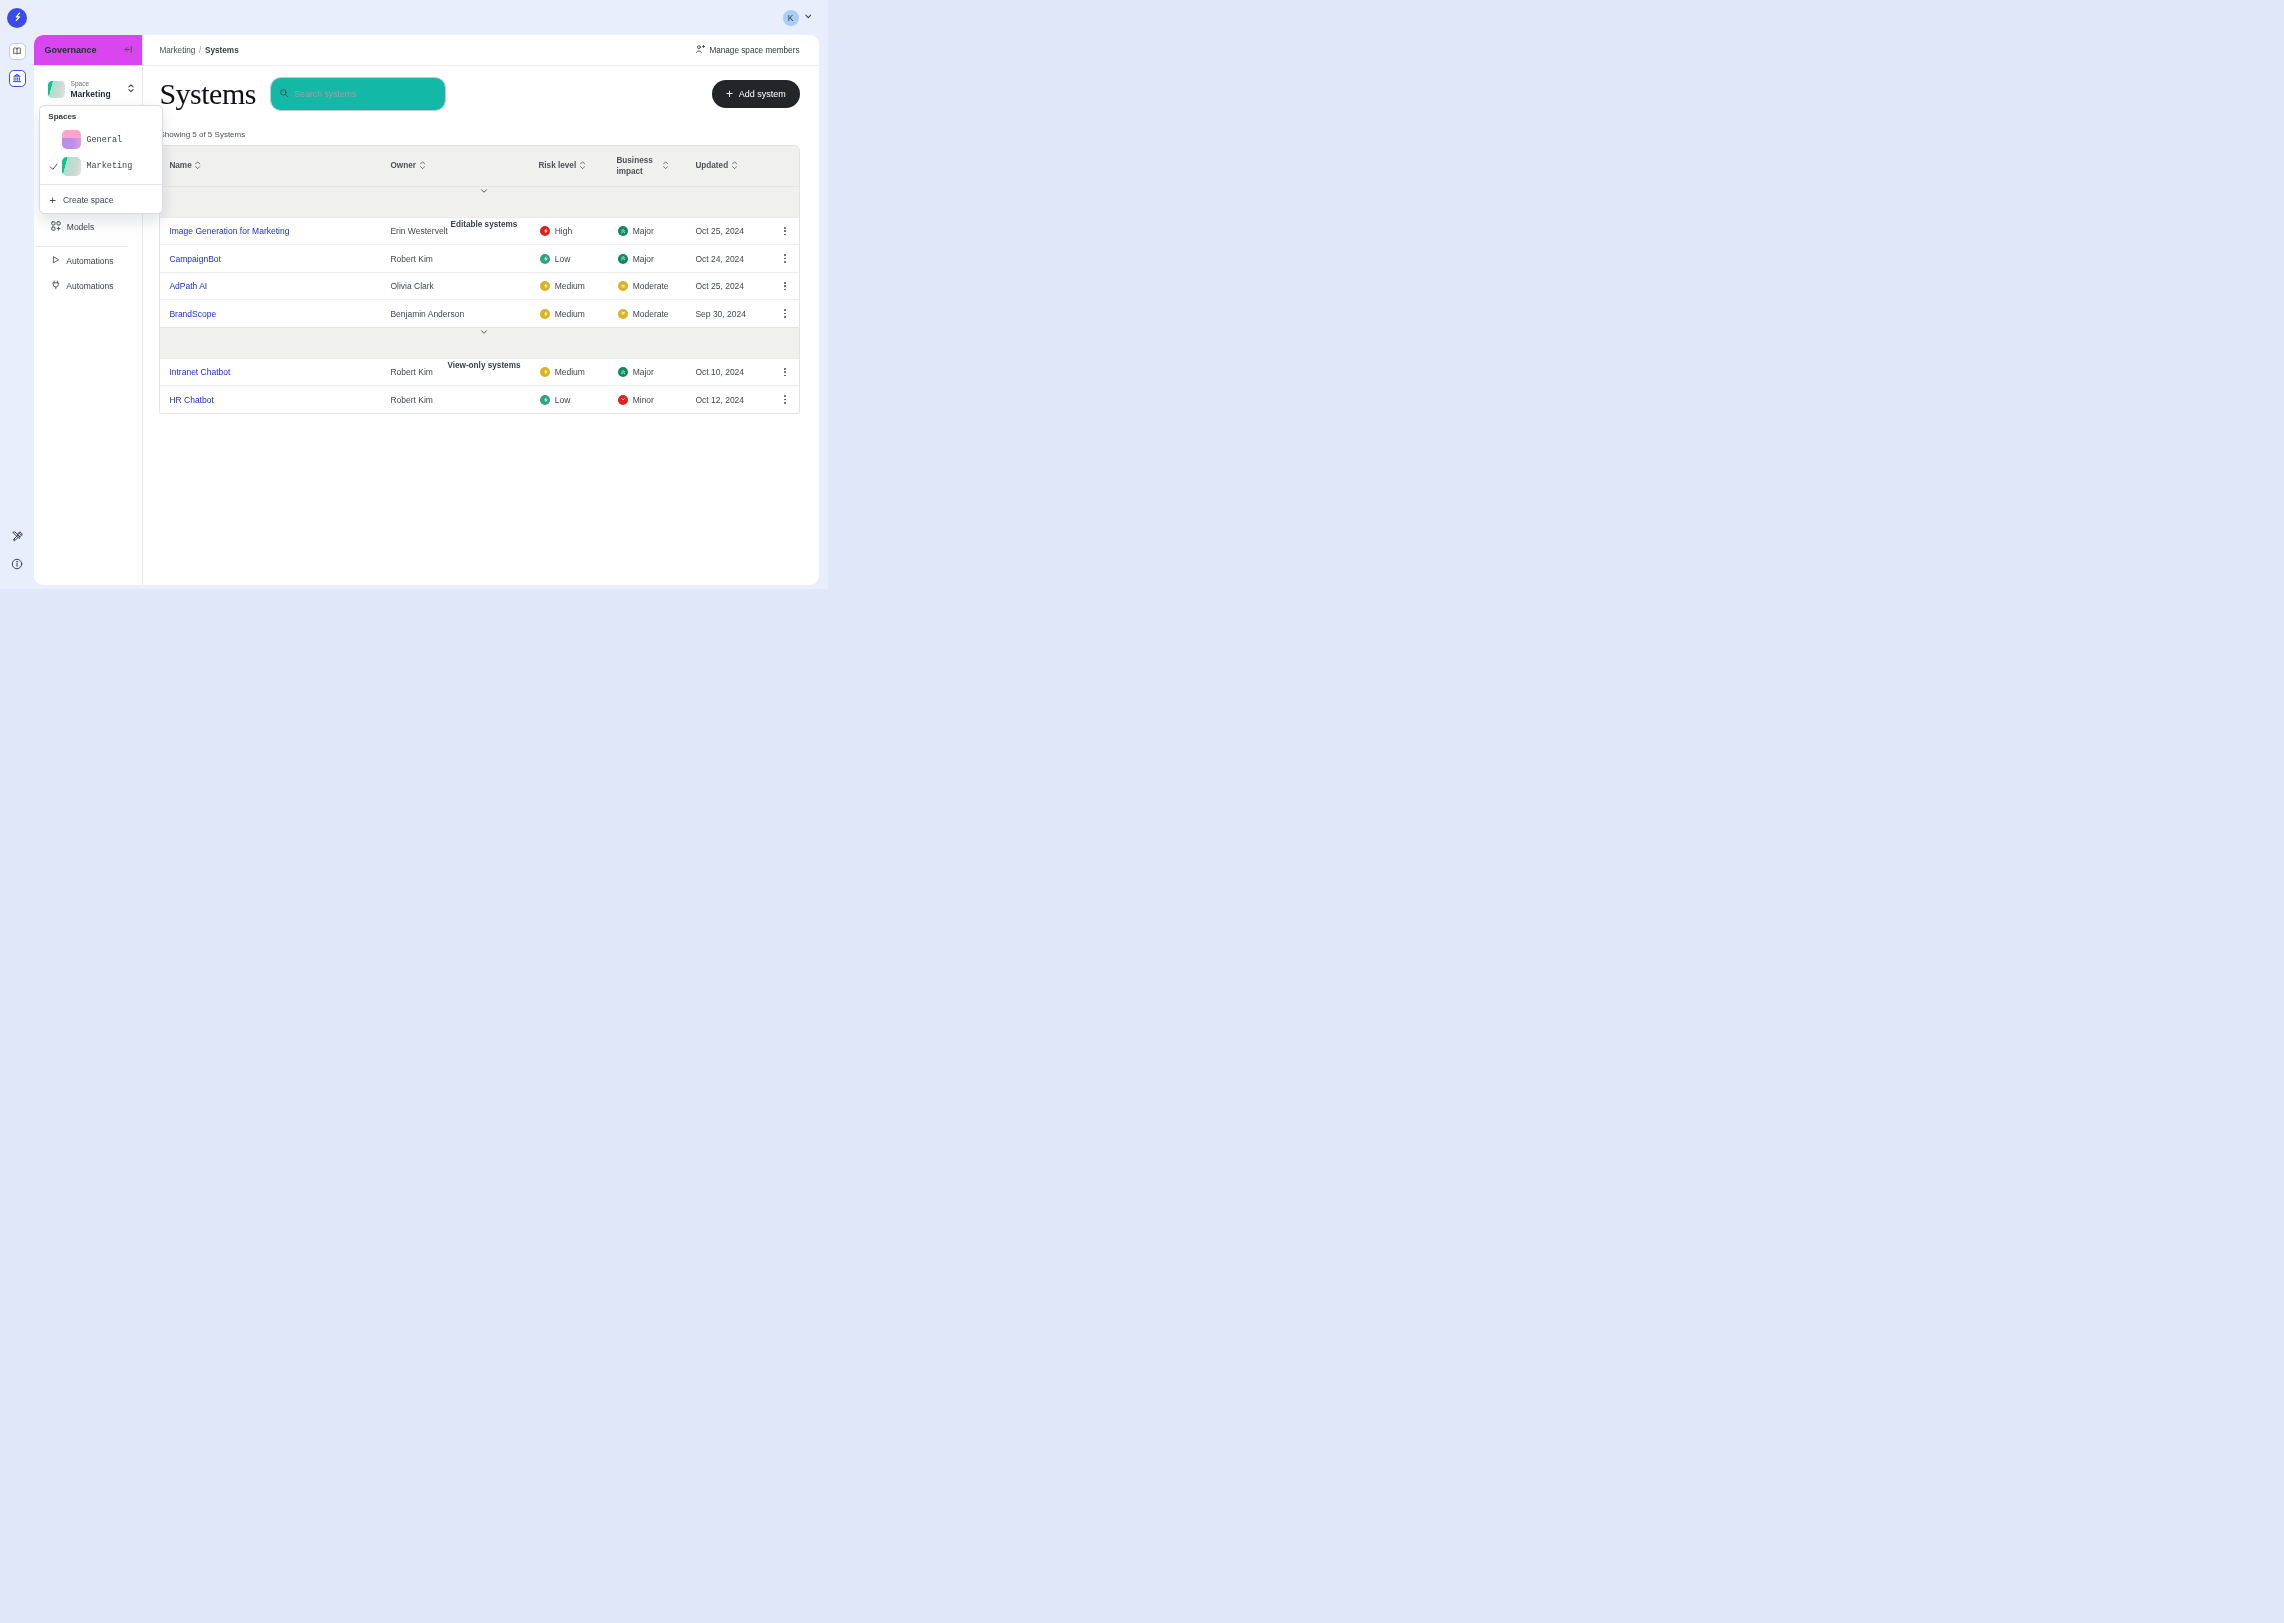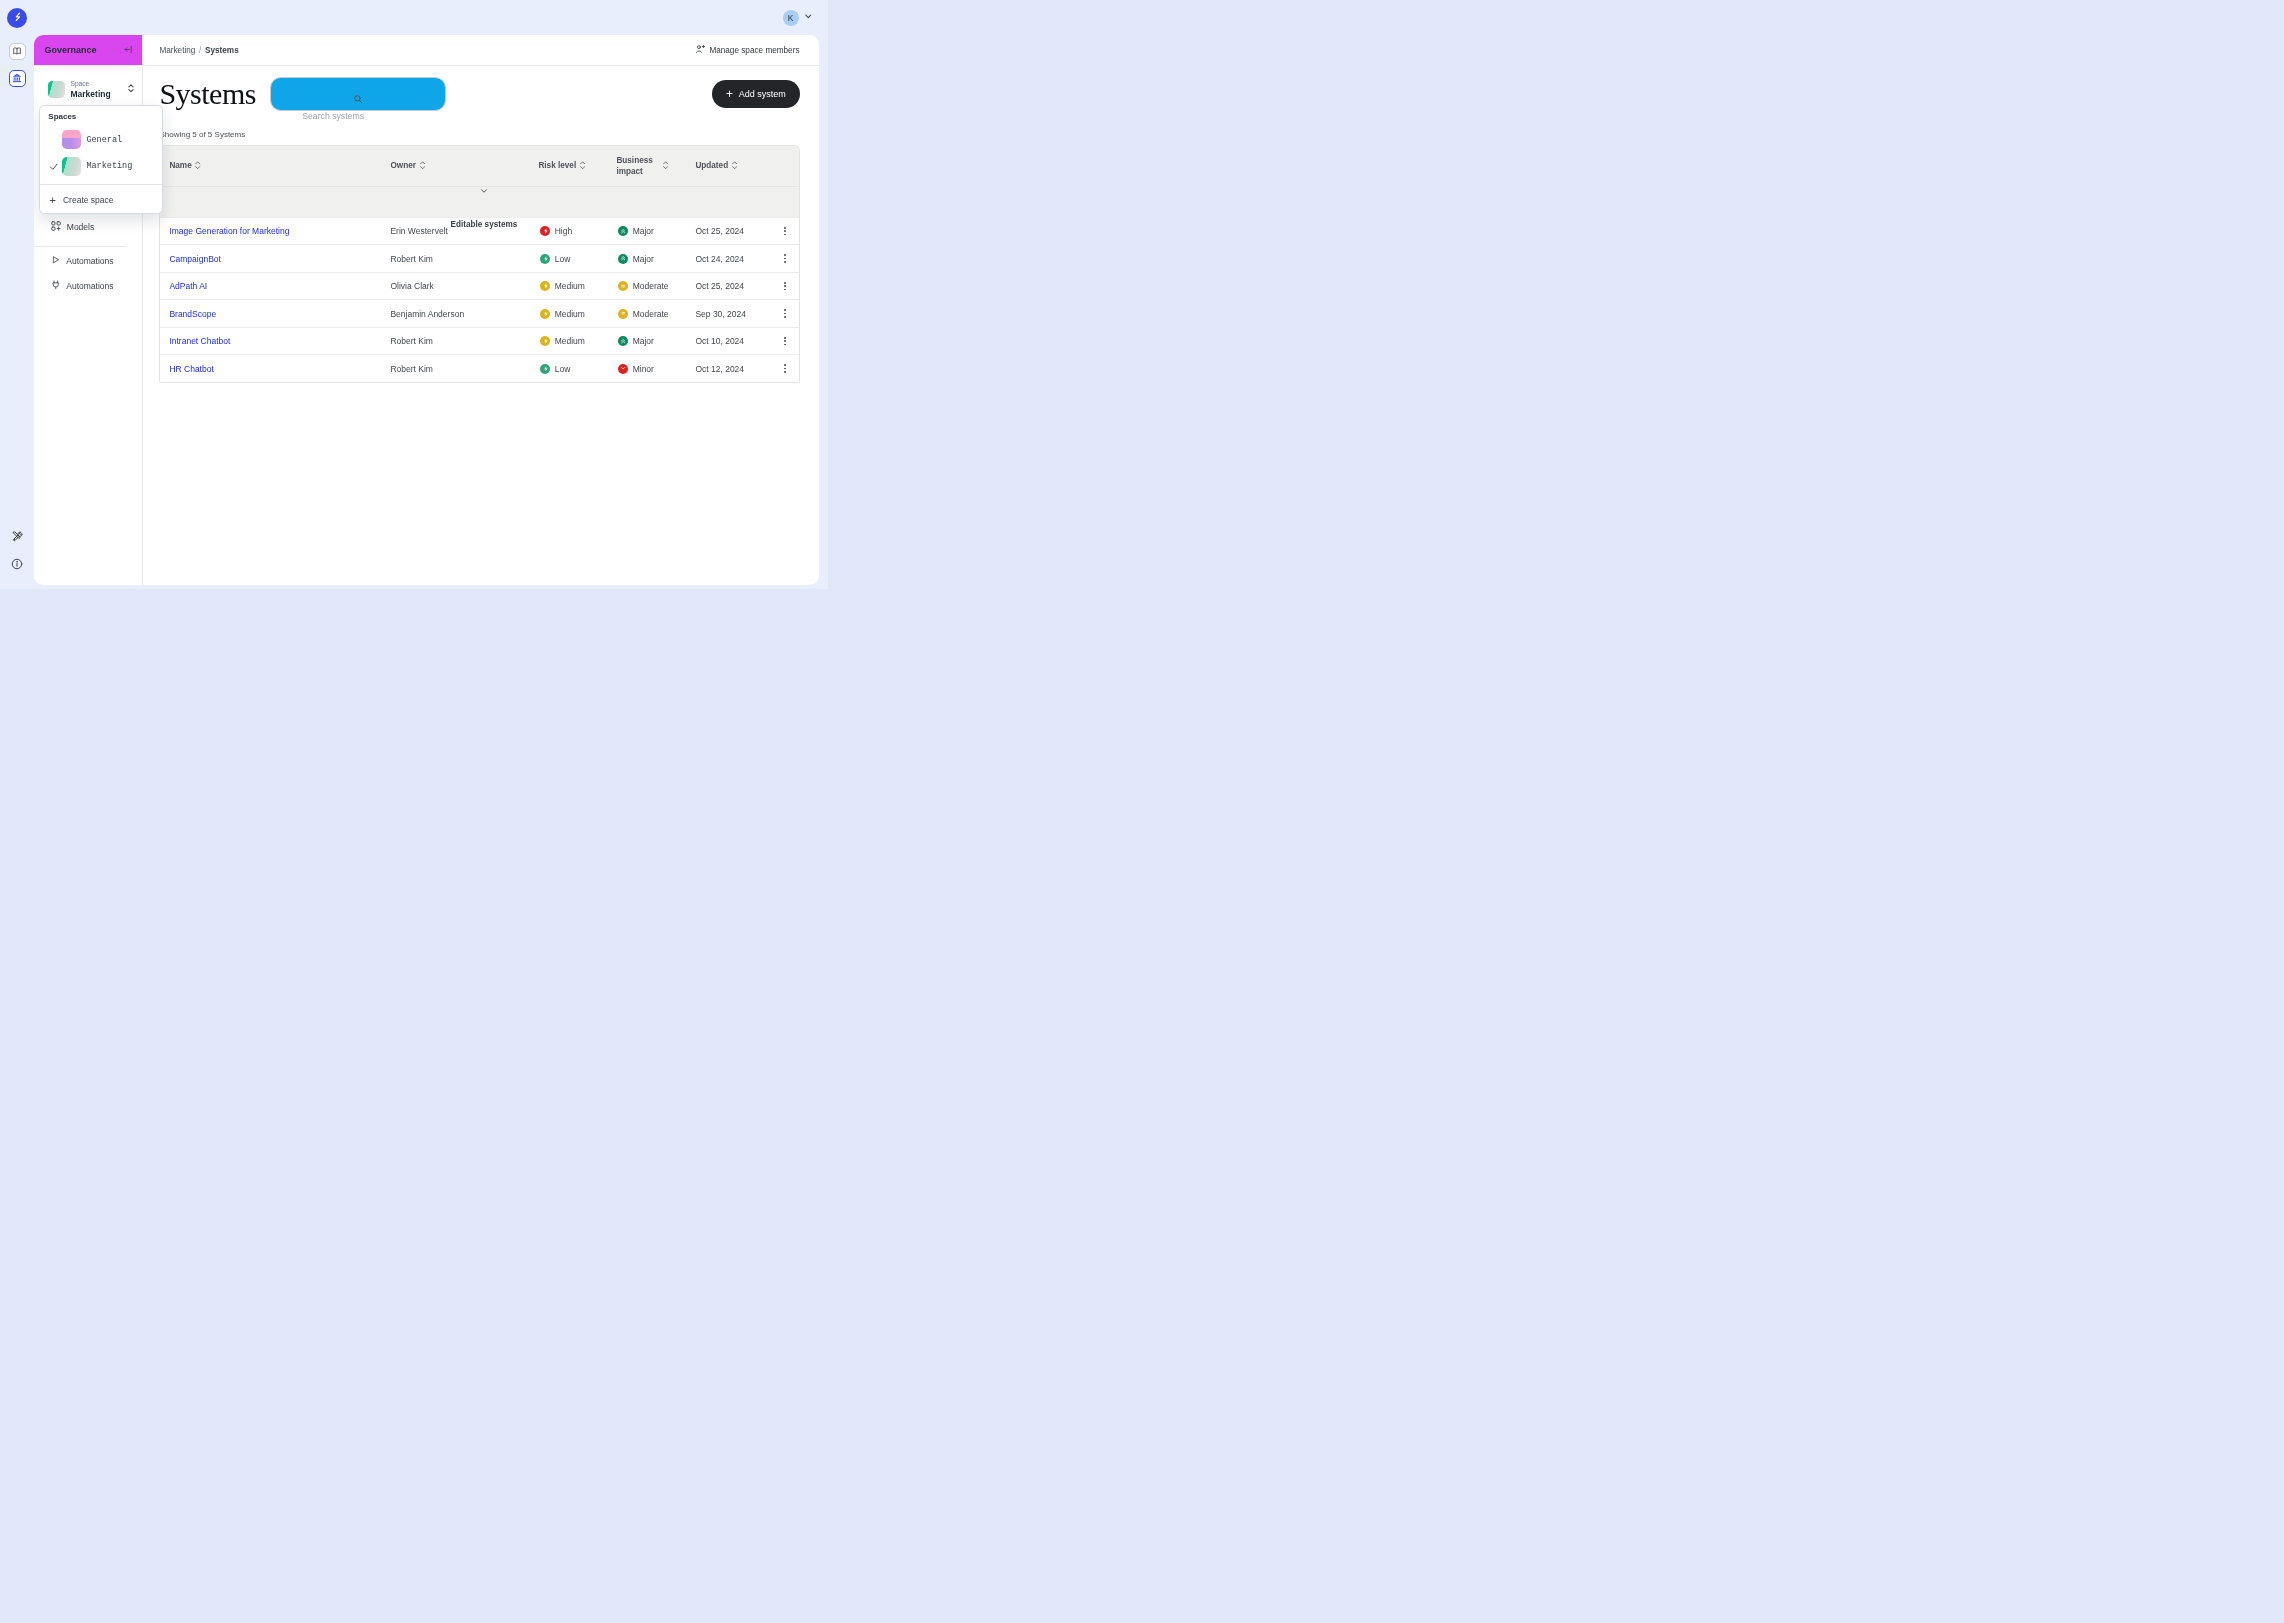--- a/index.html
+++ b/index.html
@@ -57,21 +57,21 @@
   .dd-thumb.marketing { background:linear-gradient(105deg,#10c18b 0%,#10c18b 22%,#a9e2d0 24%,#cdd8d3 68%,#e2e6e4 100%); }
   .dd-label { font-size:8.5px; color:#3f454d; margin-left:5.3px;font-family:Liberation Mono, monospace; }
   .dd-divider { height:0.5px; background:#e4e6e9; margin:4.2px 0; }
   .dd-create { display:flex; align-items:center; gap:6.9px; height:23px; padding:0 9.5px; font-size:8.5px; color:#3f454d; cursor:pointer; }
   .dd-plus { font-size:11.6px; font-weight:300; color:#454a51; line-height:1; }
 
   
   .main { flex:1; padding:11px 19.5px 0 16.4px; }
   .title-row { display:flex; align-items:center; }
   .page-title { font-family:"Liberation Serif","DejaVu Serif",serif; font-weight:400; font-size:30px; line-height:28px; color:#101114; letter-spacing:-0.5px; }
-  .search { margin-left:14.3px; width:176px; height:22px; border:0.8px solid #c6cad1; border-radius:11px; display:flex; align-items:center; gap:5.3px; padding:16px 8px; background:#0ea5e9;flex-direction:column; }
+  .search { margin-left:14.3px; width:176px; height:22px; border:0.8px solid #c6cad1; border-radius:11px; display:flex; align-items:center; gap:5.3px; padding:16px 8px; background:#14b8a6; }
   .search input { border:none; outline:none; flex:1; font-size:8.7px; color:#3c4147; font-family:inherit; background:transparent; }
   .search input::placeholder { color:#9ba1a9; }
   .add-btn { margin-left:auto; height:27.5px; padding:0 13.7px; border:none; border-radius:14.3px; background:#232529; color:#fff; font-size:9px; font-family:inherit; display:flex; align-items:center; gap:5.8px; cursor:pointer; }
   .add-plus { font-size:12px; font-weight:300; line-height:1; }
   .showing { margin-top:19px; font-size:8px; color:#4e535a; }
 
   
   .table { margin-top:5.8px; border:0.5px solid #e3e3e2; border-radius:5.3px 5.3px 1.6px 1.6px; overflow:hidden; background:#fff; }
   .grid-cols { display:grid; grid-template-columns:230px 148px 78px 79px 75px 1fr; align-items:center; }
   .thead { background:#f0f0ef; height:40px; }
@@ -395,20 +395,26 @@
                   </span>
                   <span class="badge-label">Moderate</span>
                 </div>
                 <div class="cell-updated">Sep 30, 2024</div>
                 <button class="kebab">
                   <i></i>
                   <i></i>
                   <i></i>
                 </button>
               </div>
+              <div class="group-row">
+                <span><svg width="8" height="8" viewBox="0 0 16 16" fill="none" stroke="#3c4147" stroke-width="1.8" stroke-linecap="round" stroke-linejoin="round">
+                    <path d="M3 5.5 8 10.5 13 5.5"></path>
+                  </svg></span>
+                <span>View-only systems</span>
+              </div>
               <div class="row grid-cols">
                 <div class="cell-name"><a href="#">Intranet Chatbot</a></div>
                 <div class="cell-owner">Robert Kim</div>
                 <div class="badge">
                   <span class="badge-dot" style="background:#dcb31e">
                     <svg width="5.8" height="5.8" viewBox="0 0 20 20" fill="#ffffff">
                       <path d="M11.5 1 L4 11.5 H9.3 L8 19 L16.5 8.2 H10.7 Z"></path>
                     </svg>
                   </span>
                   <span class="badge-label">Medium</span>

